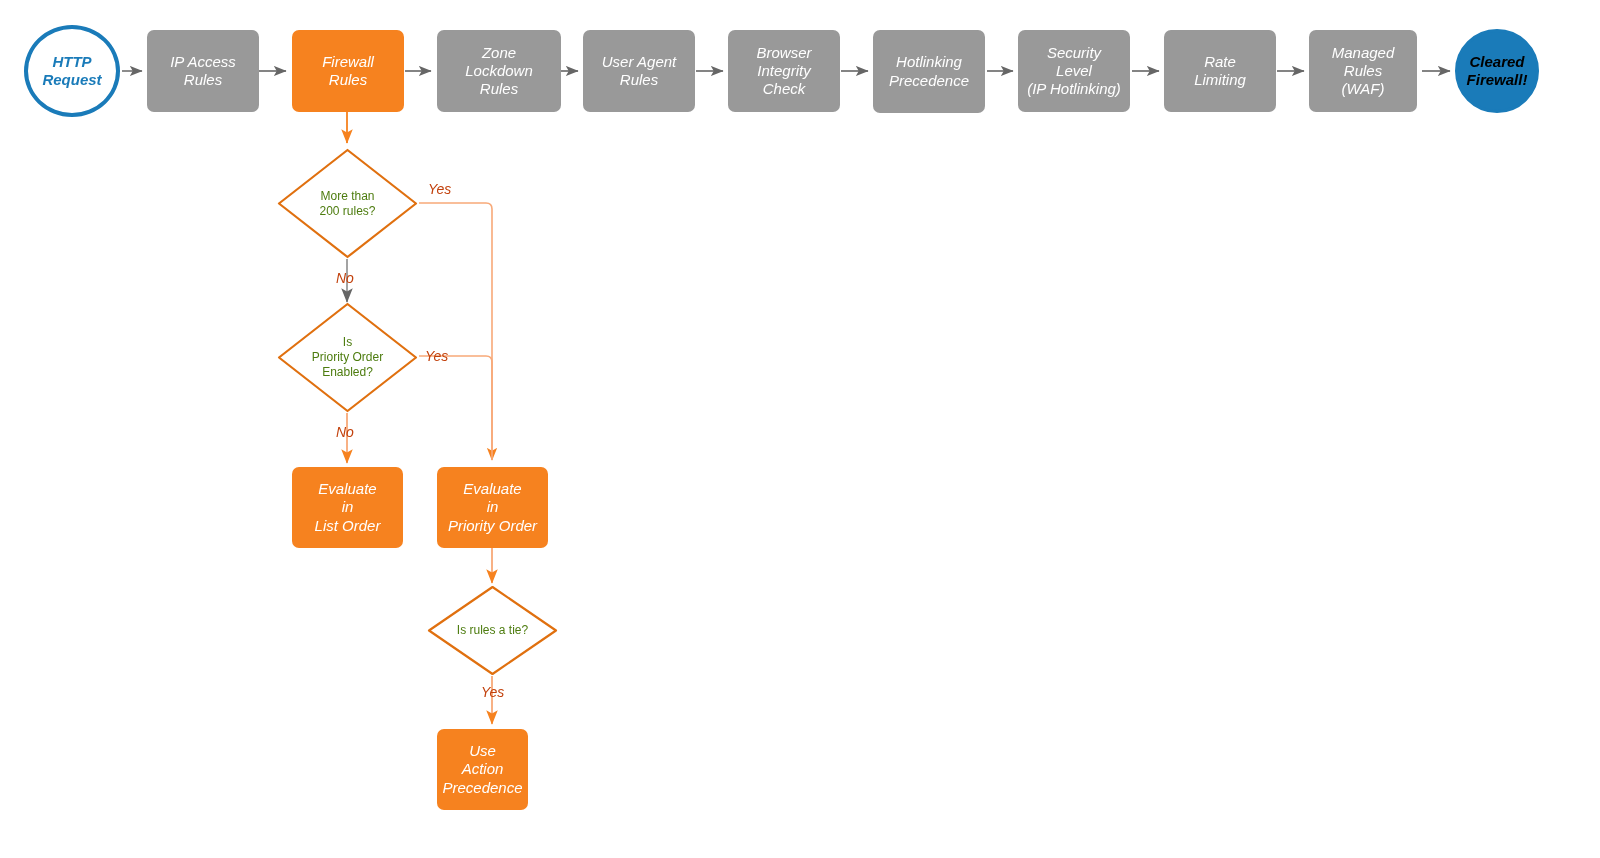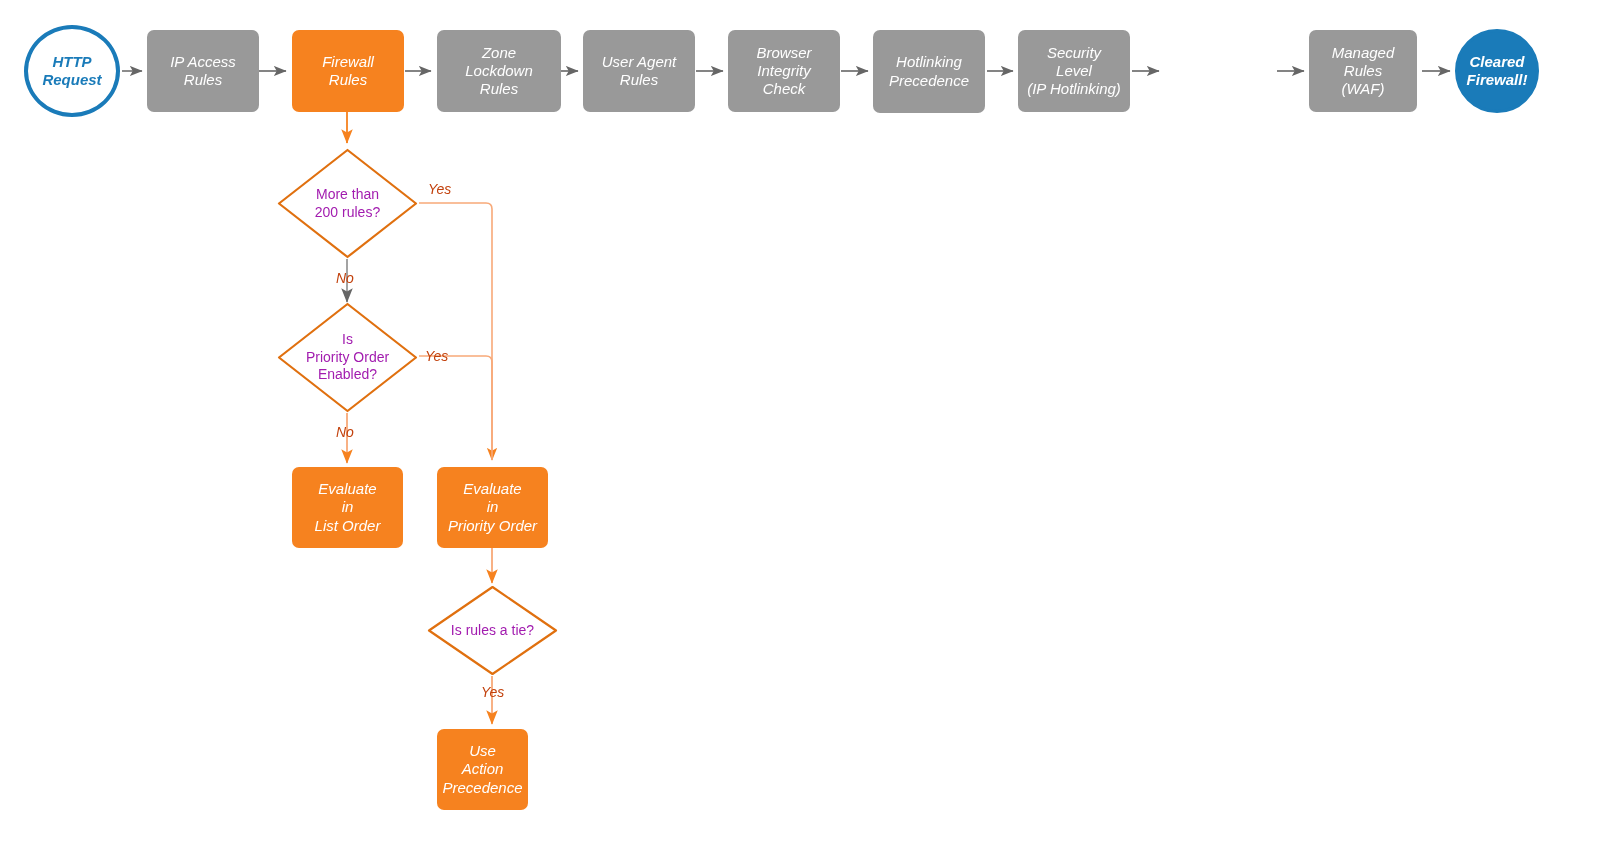--- a/index.html
+++ b/index.html
@@ -61,21 +61,21 @@
     font-size: 15px;
   }
   .circle.outline {
     background: #ffffff;
     border: 4px solid #1a7bb9;
     color: #1a7bb9;
   }
   .circle.filled {
     background: #1a7bb9;
     border: 3px solid #1a7bb9;
-    color: #ffffff;
+    color: #000000;
     justify-content: center;
   }
 
   
   .diamond {
     position: absolute;
   }
   .diamond svg {
     position: absolute;
     left: 0;
@@ -85,22 +85,22 @@
   .diamond .dlabel {
     position: absolute;
     left: 0;
     top: 0;
     width: 100%;
     height: 100%;
     display: flex;
     align-items: center;
     justify-content: center;
     text-align: center;
-    font-size: 14px;
-    color: #a21caf;
+    font-size: 12px;
+    color: #4d7c0f;
     line-height: 1.25;
   }
 
   
   .edge-label {
     position: absolute;
     font-size: 14px;
     font-style: italic;
     color: #c2410c;
     white-space: nowrap;
@@ -205,20 +205,26 @@
   </div>
 
   <div class="node rect gray" style="left:1018px; top:30px; width:112px; height:82px;">
     <div>
       <span class="line-break">Security</span>
       <span class="line-break">Level</span>
       <span class="line-break">(IP Hotlinking)</span>
     </div>
   </div>
 
+  <div class="node rect gray" style="left:1164px; top:30px; width:112px; height:82px;">
+    <div>
+      <span class="line-break">Rate</span>
+      <span class="line-break">Limiting</span>
+    </div>
+  </div>
 
   <div class="node rect gray" style="left:1309px; top:30px; width:108px; height:82px;">
     <div>
       <span class="line-break">Managed</span>
       <span class="line-break">Rules</span>
       <span class="line-break">(WAF)</span>
     </div>
   </div>
 
   <div class="node circle filled" style="left:1455px; top:29px; width:84px; height:84px;">

